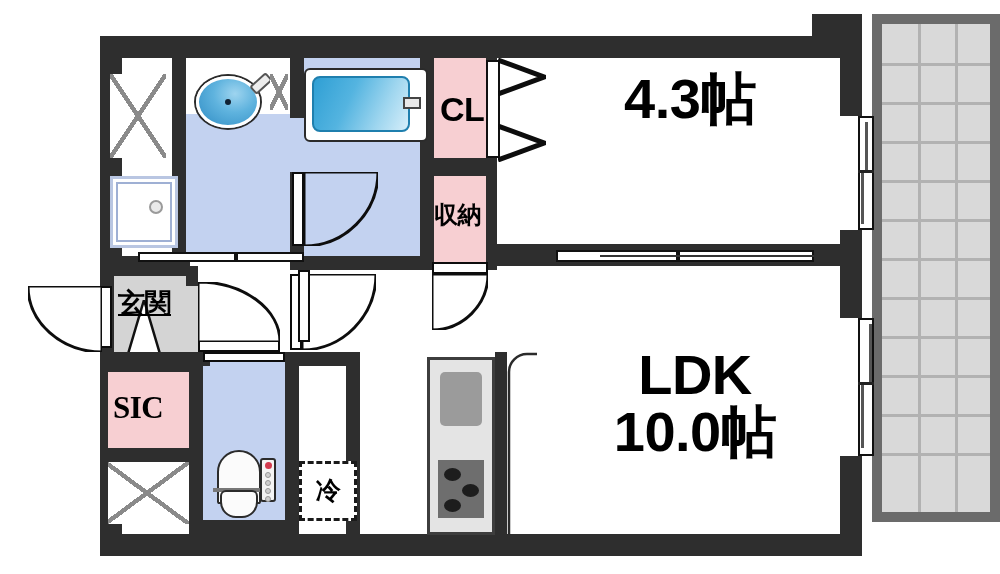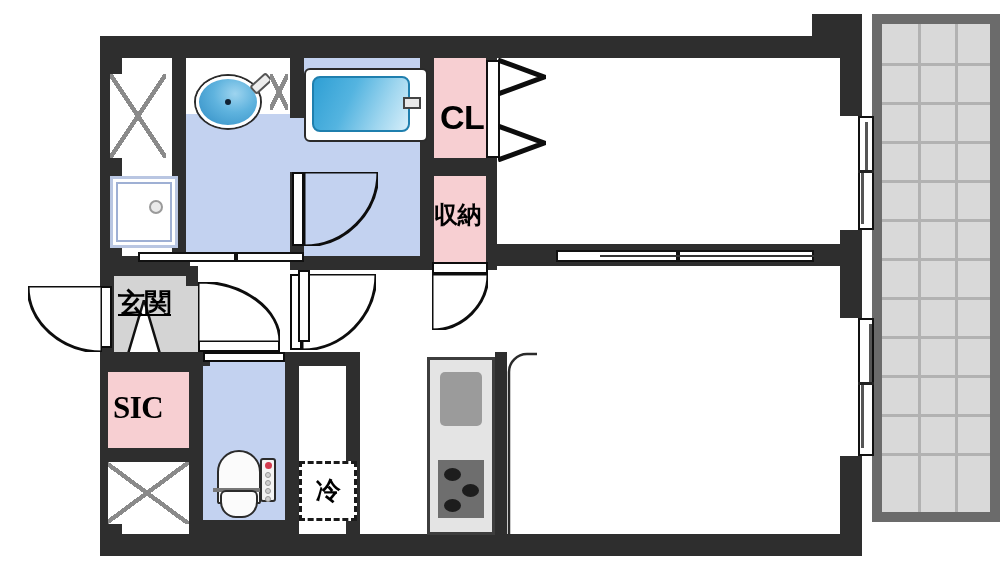--- a/index.html
+++ b/index.html
@@ -21,21 +21,21 @@
 
   
   .lbl{
     position:absolute;color:#000;font-weight:bold;
     line-height:1.02;white-space:nowrap;
     letter-spacing:-0.5px;
   }
   .lbl-room{font-size:56px;text-align:center;}
   .lbl-room .sz{display:block;}
   .lbl-sm{font-size:27px;}
-  .lbl-cl{font-size:34px;font-weight:bold;margin-top:8px;}
+  .lbl-cl{font-size:34px;font-weight:bold;}
   .lbl-sic{font-size:31px;font-weight:bold;font-family:"Liberation Serif","DejaVu Serif",serif;}
   .lbl-fridge{font-size:25px;}
 
   
   .xbox{
     background:#ffffff;border:0;
   }
   .xbox:before,.xbox:after{
     content:"";position:absolute;left:0;top:0;width:100%;height:100%;
   }
@@ -298,22 +298,27 @@
   <div class="abs kit-burner" style="left:462px;top:484px;width:17px;height:13px;"></div>
   <div class="abs kit-burner" style="left:444px;top:499px;width:17px;height:13px;"></div>
 
   <div class="abs wall" style="left:495px;top:352px;width:12px;height:183px;"></div>
 
   <svg class="abs" style="left:507px;top:352px;width:30px;height:183px;" viewBox="0 0 30 183">
     <path d="M2,183 L2,20 A18,18 0 0 1 20,2 L30,2" fill="none" stroke="#2b2b2b" stroke-width="2.5"></path>
   </svg>
 
   <div class="lbl lbl-room" style="left:590px;top:70px;width:200px;">
+    <span class="sz">4.3帖</span>
   </div>
 
+  <div class="lbl lbl-room" style="left:590px;top:346px;width:210px;">
+    <span style="display:block;">LDK</span>
+    <span class="sz">10.0帖</span>
+  </div>
 
   <div class="lbl lbl-sm" style="left:118px;top:290px;text-decoration:underline;"><span>玄関</span></div>
 
   <div class="lbl lbl-sic" style="left:113px;top:392px;"><span>SIC</span></div>
 
   <div class="lbl lbl-cl" style="left:440px;top:92px;"><span>CL</span></div>
 
   <div class="lbl" style="left:434px;top:203px;font-size:24px;text-align:center;"><span>収納</span></div>
 
 </div>

